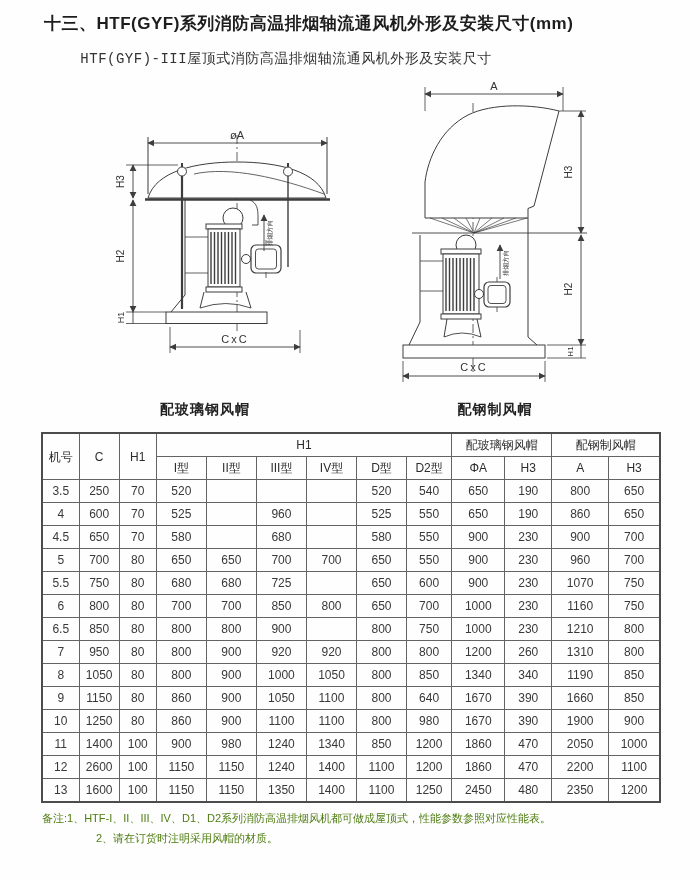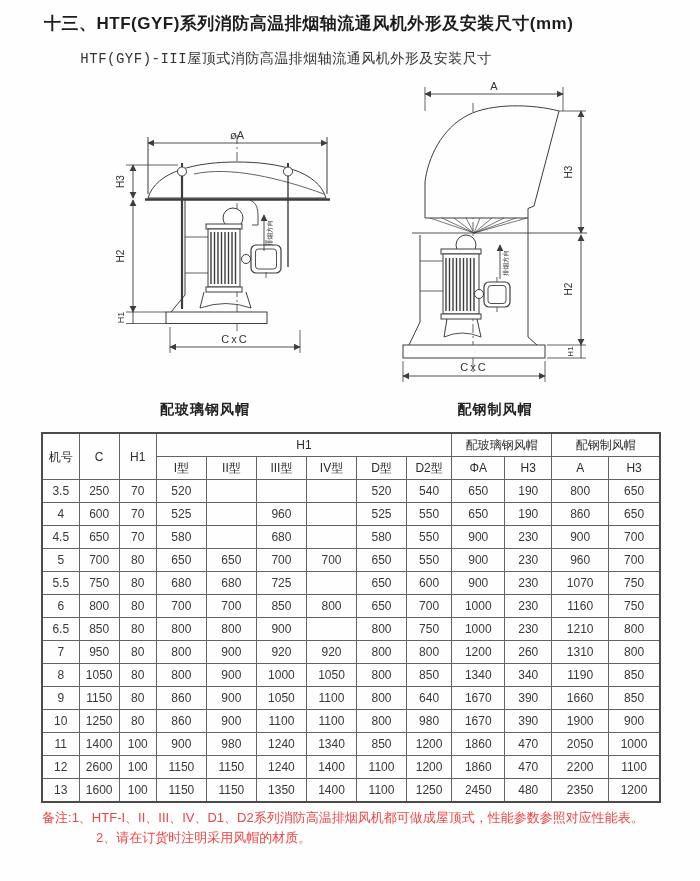--- a/index.html
+++ b/index.html
@@ -23,21 +23,21 @@
   table.dims{
     position:absolute;top:432px;left:41px;width:620px;table-layout:fixed;
     border-collapse:collapse;font-size:12px;color:#383838;
     border:2px solid #4c4c4c;
   }
   table.dims th,table.dims td{
     border:1px solid #636363;text-align:center;vertical-align:middle;
     padding:0;height:22px;font-weight:normal;line-height:1;overflow:hidden;white-space:nowrap;
   }
   table.dims thead th{color:#2c2c2c;}
-  .notes{position:absolute;top:808px;left:42px;width:630px;font-size:13px;color:#ef4444;line-height:20px;}
+  .notes{position:absolute;top:808px;left:42px;width:630px;font-size:11px;color:#4d7c0f;line-height:20px;}
   .note-line{white-space:nowrap;}
   .note-line.indent{padding-left:54px;}
   svg text{font-family:"Liberation Sans",sans-serif;fill:#333;}
 </style>
 </head>
 <body>
 
 <div class="page">
 
   <div class="title">十三、HTF(GYF)系列消防高温排烟轴流通风机外形及安装尺寸(mm)</div>

